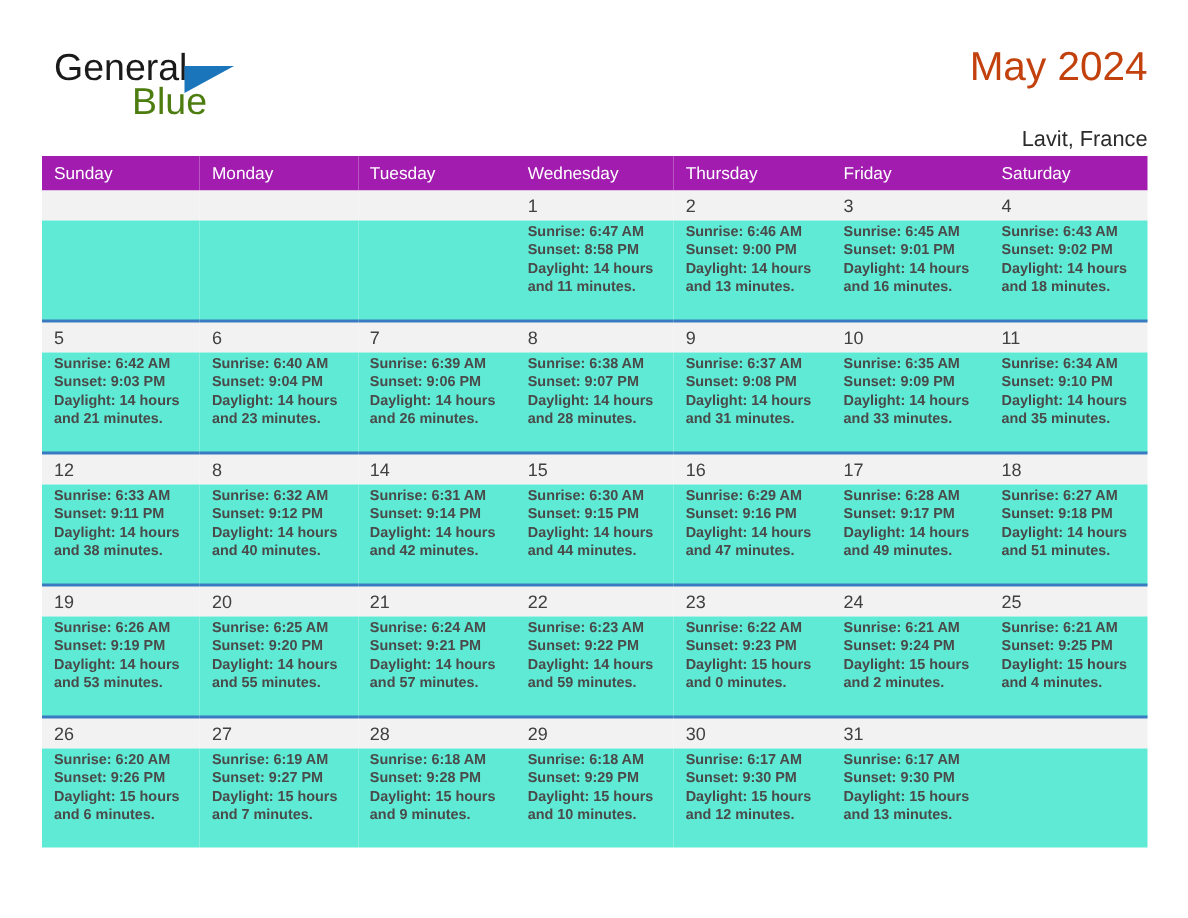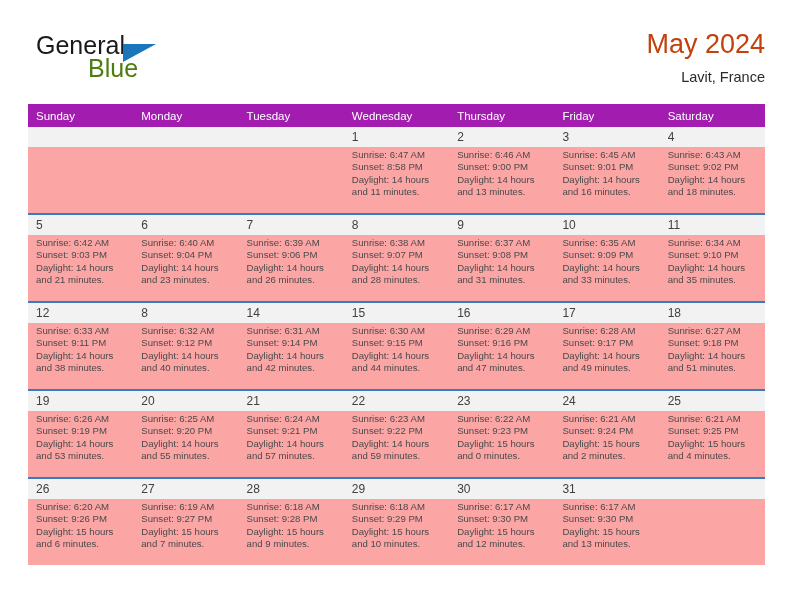--- a/index.html
+++ b/index.html
@@ -75,21 +75,21 @@
     text-align: right;
   }
   .cal-title {
     font-size: 27px;
     color: #c2410c;
     font-weight: 400;
     line-height: 32px;
     font-family: "Liberation Sans", sans-serif;
   }
   .cal-sub {
-    margin-top: 8px;
+    margin-top: 24px;
     font-size: 14.5px;
     color: #2b2b2b;
     font-weight: 400;
     line-height: 18px;
     font-family: "Liberation Sans", sans-serif;
   }
 
   
   .cal {
     position: absolute;
@@ -119,25 +119,26 @@
     color: #404040;
     height: 15px;
     vertical-align: top;
     font-family: "Liberation Sans", sans-serif;
   }
   .daynum-row td.empty {
     background: #f2f2f2;
   }
 
   .info-row td {
-    background: #fca5a5;
+    background: #5eead4;
     padding: 2px 6px 8px 8px;
     vertical-align: top;
     height: 56px;
     font-family: "Liberation Sans", sans-serif;
+    font-weight: bold;
   }
   .info-line {
     font-size: 9.6px;
     line-height: 12.4px;
     color: #4a4a4a;
     white-space: nowrap;
     font-family: "Liberation Sans", sans-serif;
   }
 </style>
 </head>

